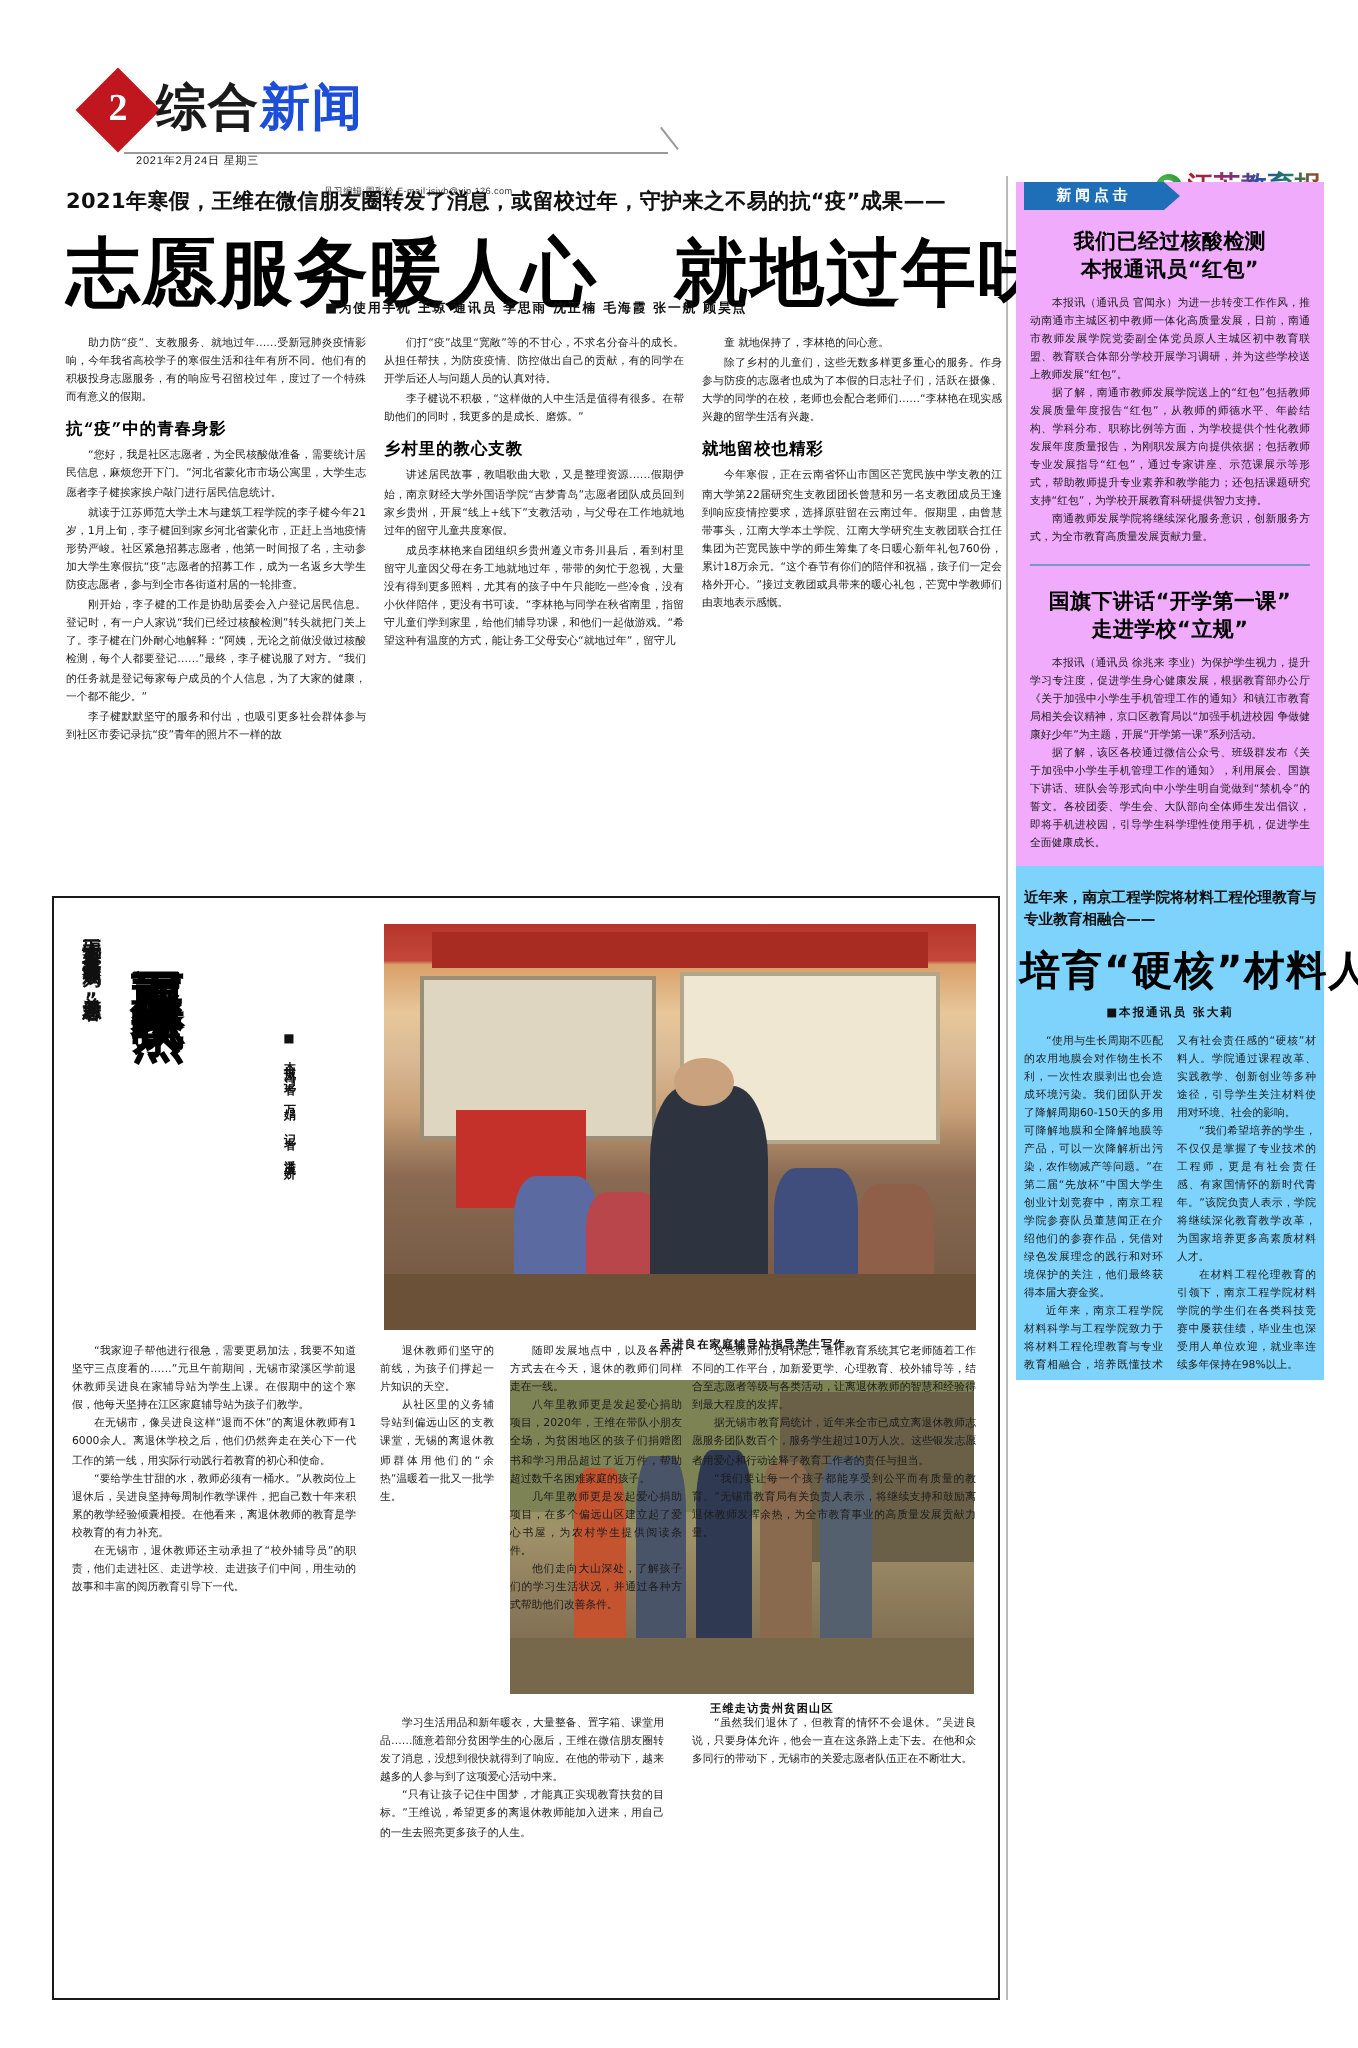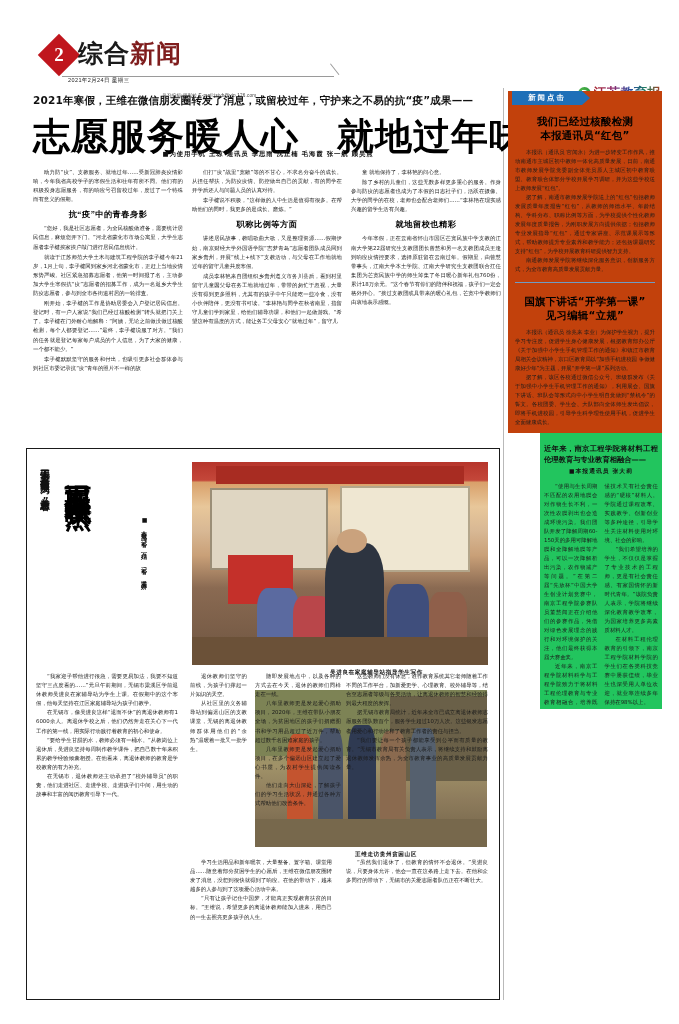--- a/index.html
+++ b/index.html
@@ -22,21 +22,21 @@
     width: 30px; height: 30px; line-height: 30px; text-align: center;
     color: #fff; font-size: 19px; font-weight: bold;
     font-family: "Liberation Serif", serif;
   }
   .mh-title {
     position: absolute; left: 78px; top: 5px;
     font-size: 25px; font-weight: bold; letter-spacing: 1px;
     font-family: "DejaVu Serif", serif;
     color: #1a1a1a; white-space: nowrap;
   }
-  .mh-title .red { color: #7f1d1d; }
+  .mh-title .red { color: #1d4ed8; }
   .mh-rule {
     position: absolute; left: 62px; top: 44px; width: 272px; height: 1px;
     background: #9a9a9a;
   }
   .mh-rule2 {
     position: absolute; left: 330px; top: 32px; width: 1px; height: 14px;
     background: #9a9a9a; transform: rotate(-38deg); transform-origin: top left;
   }
   .mh-date {
     position: absolute; left: 68px; top: 45px;
@@ -95,23 +95,23 @@
     display: flex; gap: 9px;
   }
   .mcol { width: 150px; }
   .body-p {
     font-size: 5.4px; line-height: 9.1px; color: #1b1b1b;
     text-align: justify; text-indent: 11px; margin-bottom: 1px;
     font-family: "DejaVu Sans", sans-serif;
     word-break: break-all;
   }
   .sub-head {
-    font-size: 8.2px; font-weight: bold; text-align: center;
+    font-size: 8.2px; font-weight: bold; 
     color: #000; margin: 5px 0 4px; letter-spacing: .5px;
-    font-family: Liberation Serif, serif;
+    font-family: Liberation Mono, monospace;
   }
 
   
   .feature {
     position: absolute; left: 26px; top: 448px; width: 474px; height: 552px;
     border: 1.6px solid #1a1a1a;
   }
   .vheadline {
     position: absolute; left: 60px; top: 462px; height: 200px;
     writing-mode: vertical-rl; text-orientation: upright;
@@ -146,21 +146,21 @@
   .fcol p { text-indent: 11px; }
   .fc1 { left: 36px; top: 672px; width: 142px; }
   .fc2 { left: 190px; top: 672px; width: 57px; }
   .fc2b { left: 190px; top: 858px; width: 142px; }
   .fc3 { left: 255px; top: 672px; width: 86px; }
   .fc4 { left: 346px; top: 672px; width: 142px; }
   .fc5 { left: 346px; top: 858px; width: 142px; }
 
   
   .sidebar { position: absolute; left: 508px; top: 88px; width: 154px; height: 912px; }
-  .sb-block { background: #c2410c; padding: 0; }
+  .sb-block { background: #f0abfc; padding: 0; }
   .sb-tag {
     position: relative; width: 70px; height: 14px; margin: 3px 0 0 4px;
     background: #1e6fb8; color: #fff; font-size: 7.4px; font-weight: bold;
     letter-spacing: 2px; line-height: 14px; text-align: center;
     font-family: "DejaVu Serif", serif;
   }
   .sb-tag::after {
     content: ""; position: absolute; right: -8px; top: 0;
     border-top: 7px solid transparent; border-bottom: 7px solid transparent;
     border-left: 8px solid #1e6fb8;
@@ -170,21 +170,21 @@
     line-height: 14px; padding: 9px 6px 4px; letter-spacing: .3px;
     font-family: "DejaVu Sans", sans-serif;
   }
   .sb-body {
     font-size: 5.4px; line-height: 9px; color: #1b1b1b; text-align: justify;
     padding: 2px 7px 6px; font-family: "DejaVu Sans", sans-serif; word-break: break-all;
   }
   .sb-body p { text-indent: 11px; }
   .sb-divider { height: 1px; background: #6f9bc4; margin: 2px 7px; }
 
-  .sb-white { background: #22c55e; padding-top: 4px; margin-left: 32px; }
+  .sb-white { background: #7dd3fc; padding-top: 4px; }
   .sb-shoulder {
     font-size: 7.3px; color: #111; line-height: 11px; padding: 6px 4px 2px;
     text-align: justify; font-family:"DejaVu Sans", sans-serif; font-weight: 600;
   }
   .sb-bigtitle {
     font-size: 20px; font-weight: bold; text-align: center; color: #000;
     padding: 5px 2px 3px; letter-spacing: 1px;
     font-family: "DejaVu Sans", sans-serif; white-space: nowrap;
   }
   .sb-byline {
@@ -254,21 +254,21 @@
       <div class="sub-head">抗“疫”中的青春身影</div>
       <div class="body-p">“您好，我是社区志愿者，为全民核酸做准备，需要统计居民信息，麻烦您开下门。”河北省蒙化市市场公寓里，大学生志愿者李子楗挨家挨户敲门进行居民信息统计。</div>
       <div class="body-p">就读于江苏师范大学土木与建筑工程学院的李子楗今年21岁，1月上旬，李子楗回到家乡河北省蒙化市，正赶上当地疫情形势严峻。社区紧急招募志愿者，他第一时间报了名，主动参加大学生寒假抗“疫”志愿者的招募工作，成为一名返乡大学生防疫志愿者，参与到全市各街道村居的一轮排查。</div>
       <div class="body-p">刚开始，李子楗的工作是协助居委会入户登记居民信息。登记时，有一户人家说“我们已经过核酸检测”转头就把门关上了。李子楗在门外耐心地解释：“阿姨，无论之前做没做过核酸检测，每个人都要登记……”最终，李子楗说服了对方。“我们的任务就是登记每家每户成员的个人信息，为了大家的健康，一个都不能少。”</div>
       <div class="body-p">李子楗默默坚守的服务和付出，也吸引更多社会群体参与到社区市委记录抗“疫”青年的照片不一样的故</div>
       <div class="body-p"></div>
     </div>
     <div class="mcol">
       <div class="body-p">们打“疫”战里“宽敞”等的不甘心，不求名分奋斗的成长。从担任帮扶，为防疫疫情、防控做出自己的贡献，有的同学在开学后还人与问题人员的认真对待。</div>
       <div class="body-p">李子楗说不积极，“这样做的人中生活是值得有很多。在帮助他们的同时，我更多的是成长、磨炼。”</div>
-      <div class="sub-head">职称比例等方面</div>
+      <div class="sub-head">乡村里的教心支教</div>
       <div class="body-p">讲述居民故事，教唱歌曲大歌，又是整理资源……假期伊始，南京财经大学外国语学院“吉梦青岛”志愿者团队成员回到家乡贵州，开展“线上+线下”支教活动，与父母在工作地就地过年的留守儿童共度寒假。</div>
       <div class="body-p">成员李林艳来自团组织乡贵州遵义市务川县后，看到村里留守儿童因父母在务工地就地过年，带带的匆忙于忽视，大量没有得到更多照料，尤其有的孩子中午只能吃一些冷食，没有小伙伴陪伴，更没有书可读。“李林艳与同学在秋省南里，指留守儿童们学到家里，给他们辅导功课，和他们一起做游戏。“希望这种有温度的方式，能让务工父母安心“就地过年”，留守儿</div>
     </div>
     <div class="mcol">
       <div class="body-p">童 就地保持了，李林艳的问心意。</div>
       <div class="body-p">除了乡村的儿童们，这些无数多样更多重心的服务。作身参与防疫的志愿者也成为了本假的日志社子们，活跃在摄像、大学的同学的在校，老师也会配合老师们……“李林艳在现实感兴趣的留学生活有兴趣。</div>
       <div class="sub-head">就地留校也精彩</div>
       <div class="body-p">今年寒假，正在云南省怀山市国区芒宽民族中学支教的江南大学第22届研究生支教团团长曾慧和另一名支教团成员王逢到响应疫情控要求，选择原驻留在云南过年。假期里，由曾慧带事头，江南大学本土学院、江南大学研究生支教团联合扛任集团为芒宽民族中学的师生筹集了冬日暖心新年礼包760份，累计18万余元。“这个春节有你们的陪伴和祝福，孩子们一定会格外开心。”接过支教团或具带来的暖心礼包，芒宽中学教师们由衷地表示感慨。</div>
     </div>
   </div>
@@ -350,30 +350,31 @@
       <div class="sb-body">
         <p>本报讯（通讯员  官闻永）为进一步转变工作作风，推动南通市主城区初中教师一体化高质量发展，日前，南通市教师发展学院党委副全体党员原人主城区初中教育联盟、教育联合体部分学校开展学习调研，并为这些学校送上教师发展“红包”。</p>
         <p>据了解，南通市教师发展学院送上的“红包”包括教师发展质量年度报告“红包”，从教师的师德水平、年龄结构、学科分布、职称比例等方面，为学校提供个性化教师发展年度质量报告，为刚职发展方向提供依据；包括教师专业发展指导“红包”，通过专家讲座、示范课展示等形式，帮助教师提升专业素养和教学能力；还包括课题研究支持“红包”，为学校开展教育科研提供智力支持。</p>
         <p>南通教师发展学院将继续深化服务意识，创新服务方式，为全市教育高质量发展贡献力量。</p>
       </div>
 
       <div class="sb-divider"></div>
 
       <div class="sb-title">
         <div>国旗下讲话“开学第一课”</div>
-        <div>见习编辑“立规”</div>
+        <div>走进学校“立规”</div>
       </div>
       <div class="sb-body">
         <p>本报讯（通讯员  徐兆来  李业）为保护学生视力，提升学习专注度，促进学生身心健康发展，根据教育部办公厅《关于加强中小学生手机管理工作的通知》和镇江市教育局相关会议精神，京口区教育局以“加强手机进校园  争做健康好少年”为主题，开展“开学第一课”系列活动。</p>
         <p>据了解，该区各校通过微信公众号、班级群发布《关于加强中小学生手机管理工作的通知》，利用展会、国旗下讲话、班队会等形式向中小学生明自觉做到“禁机令”的誓文。各校团委、学生会、大队部向全体师生发出倡议，即将手机进校园，引导学生科学理性使用手机，促进学生全面健康成长。</p>
       </div>
     </div>
 
     <div class="sb-white">
       <div class="sb-shoulder">近年来，南京工程学院将材料工程伦理教育与专业教育相融合——</div>
+      <div class="sb-bigtitle">培育“硬核”材料人</div>
       <div class="sb-byline">■本报通讯员  张大莉</div>
       <div class="sb-body sb-2col">
         <p>“使用与生长周期不匹配的农用地膜会对作物生长不利，一次性农膜剥出也会造成环境污染。我们团队开发了降解周期60-150天的多用可降解地膜和全降解地膜等产品，可以一次降解析出污染，农作物减产等问题。”在第二届“先放杯”中国大学生创业计划竞赛中，南京工程学院参赛队员董慧闻正在介绍他们的参赛作品，凭借对绿色发展理念的践行和对环境保护的关注，他们最终获得本届大赛金奖。</p>
         <p>近年来，南京工程学院材料科学与工程学院致力于将材料工程伦理教育与专业教育相融合，培养既懂技术又有社会责任感的“硬核”材料人。学院通过课程改革、实践教学、创新创业等多种途径，引导学生关注材料使用对环境、社会的影响。</p>
         <p>“我们希望培养的学生，不仅仅是掌握了专业技术的工程师，更是有社会责任感、有家国情怀的新时代青年。”该院负责人表示，学院将继续深化教育教学改革，为国家培养更多高素质材料人才。</p>
         <p>在材料工程伦理教育的引领下，南京工程学院材料学院的学生们在各类科技竞赛中屡获佳绩，毕业生也深受用人单位欢迎，就业率连续多年保持在98%以上。</p>
       </div>
     </div>
 
   </div>

